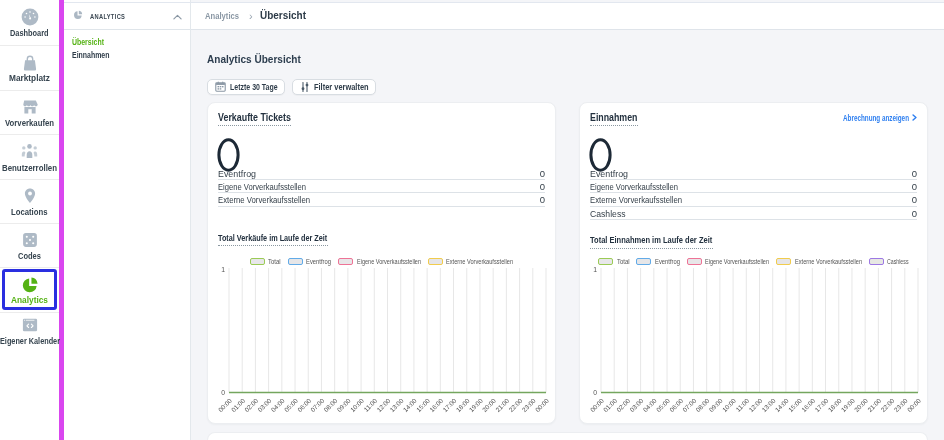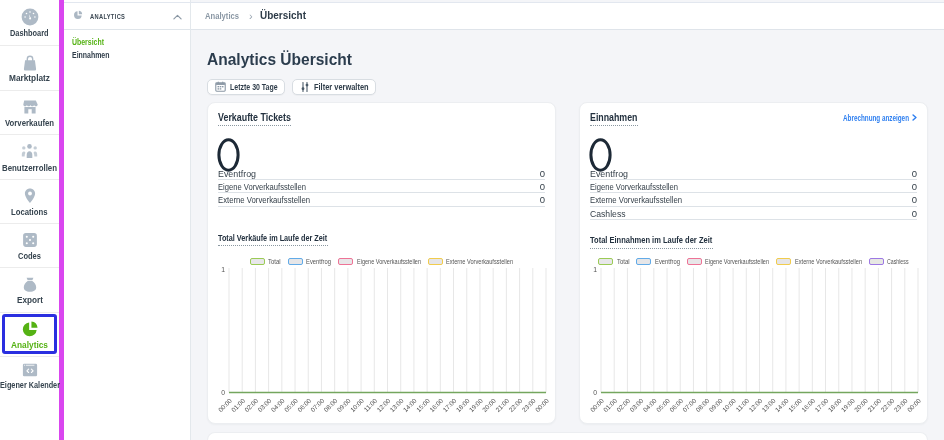--- a/index.html
+++ b/index.html
@@ -19,21 +19,21 @@
 .pitems { padding:6px 8px; }
 .pit { font-size:9px; font-weight:700; line-height:13.2px; color:#2e3c49; }
 .pit.act { color:#55b214; }
 .main { position:absolute; left:191px; top:0; width:753px; height:440px; background:#f4f5f8; }
 .topline { position:absolute; left:-127px; top:2px; width:880px; height:1px; background:#e2e7ef; }
 .topbar { position:absolute; left:0; top:3px; width:753px; height:26.5px; background:#fff; border-bottom:1px solid #dfe4ea; display:flex; align-items:center; padding-left:14px; }
 .bc1 { font-size:9px; font-weight:700; color:#8a97a4; }
 .bcsep { margin:0 7px 0 10px; color:#98a4b0; font-size:11px; }
 .bc2 { font-size:10px; font-weight:700; color:#2c3a47; }
 .content { position:absolute; left:0; top:30px; width:753px; height:410px; }
-h1 { position:absolute; left:16px; top:23px; font-size:17px; font-weight:700; color:#2c3d4e; line-height:13px; }
+h1 { position:absolute; left:16px; top:23px; font-size:11px; font-weight:700; color:#2c3d4e; line-height:13px; }
 .btns { position:absolute; left:16px; top:48.5px; display:flex; gap:7px; }
 .btn { height:16.5px; background:#fff; border:1px solid #d8dde2; border-radius:5px; display:flex; align-items:center; padding:0 6.5px; gap:4px; font-size:9.2px; font-weight:700; color:#2f3d4a; box-shadow:0 1px 1px rgba(0,0,0,0.03); }
 .cards { position:absolute; left:16px; top:72px; width:721px; display:flex; gap:23px; }
 .card { position:relative; flex:1; height:322px; background:#fff; border-radius:8px; border:1px solid #eceef1; box-shadow:0 1px 2px rgba(30,40,60,0.04); }
 .ctitle { position:absolute; left:10px; right:10px; top:7.5px; display:flex; justify-content:space-between; align-items:flex-start; }
 .tund { font-size:11.5px; font-weight:700; color:#23313f; border-bottom:1px dotted #8a97a0; padding-bottom:2.5px; line-height:12px; }
 .clink { font-size:9px; font-weight:700; color:#2e7ff0; display:flex; align-items:center; margin-top:2px; }
 .bigzero { position:absolute; left:9px; top:35px; }
 .rows { position:absolute; left:10px; right:10px; top:63.5px; }
 .row { display:flex; justify-content:space-between; font-size:9.5px; color:#333e48; line-height:10.4px; padding-top:2px; border-bottom:1px solid #dde2e7; }
@@ -106,27 +106,20 @@
           <rect x="2.1" y="2.1" width="13.8" height="13.8" rx="2.8" fill="#aebac6"></rect>
           <g fill="#fff">
             <circle cx="5.8" cy="5.8" r="1.05"></circle>
             <circle cx="12.2" cy="5.8" r="1.05"></circle>
             <circle cx="9" cy="9" r="1.05"></circle>
             <circle cx="5.8" cy="12.2" r="1.05"></circle>
             <circle cx="12.2" cy="12.2" r="1.05"></circle>
           </g>
         </svg>
         <div class="nlb"><span style="display:inline-block;width:23.0px;white-space:nowrap;"><span style="display:inline-block;transform:scaleX(0.885);transform-origin:0 50%;white-space:nowrap;">Codes</span></span></div>
-      </div>
-      <div class="nit ">
-        <svg width="18" height="18" viewBox="0 0 18 18" fill="#aebac6">
-          <path d="M5.6 1.7 h6.8 l-1.05 2.5 h-4.7 Z"></path>
-          <path d="M6.7 4.9 h4.6 c2.2 1.3 3.9 3.9 3.9 6.3 c0 2.9 -2.2 4.5 -6.2 4.5 s-6.2-1.6-6.2-4.5 c0-2.4 1.7-5 3.9-6.3 Z"></path>
-        </svg>
-        <div class="nlb"><span style="display:inline-block;width:26.0px;white-space:nowrap;"><span style="display:inline-block;transform:scaleX(0.966);transform-origin:0 50%;white-space:nowrap;">Export</span></span></div>
       </div>
       <div class="nit sel">
         <svg width="18" height="18" viewBox="0 0 19 19">
           <path d="M8.6 2.6 a7.3 7.3 0 1 0 7.9 7.9 h-7.9 Z" fill="#55b214"></path>
           <path d="M11 1.6 a7.4 7.4 0 0 1 6.5 6.5 h-6.5 Z" fill="#55b214"></path>
         </svg>
         <div class="nlb"><span style="display:inline-block;width:37.0px;white-space:nowrap;"><span style="display:inline-block;transform:scaleX(0.979);transform-origin:0 50%;white-space:nowrap;">Analytics</span></span></div>
       </div>
       <div class="nit last">
         <svg width="18" height="18" viewBox="0 0 18 18">

